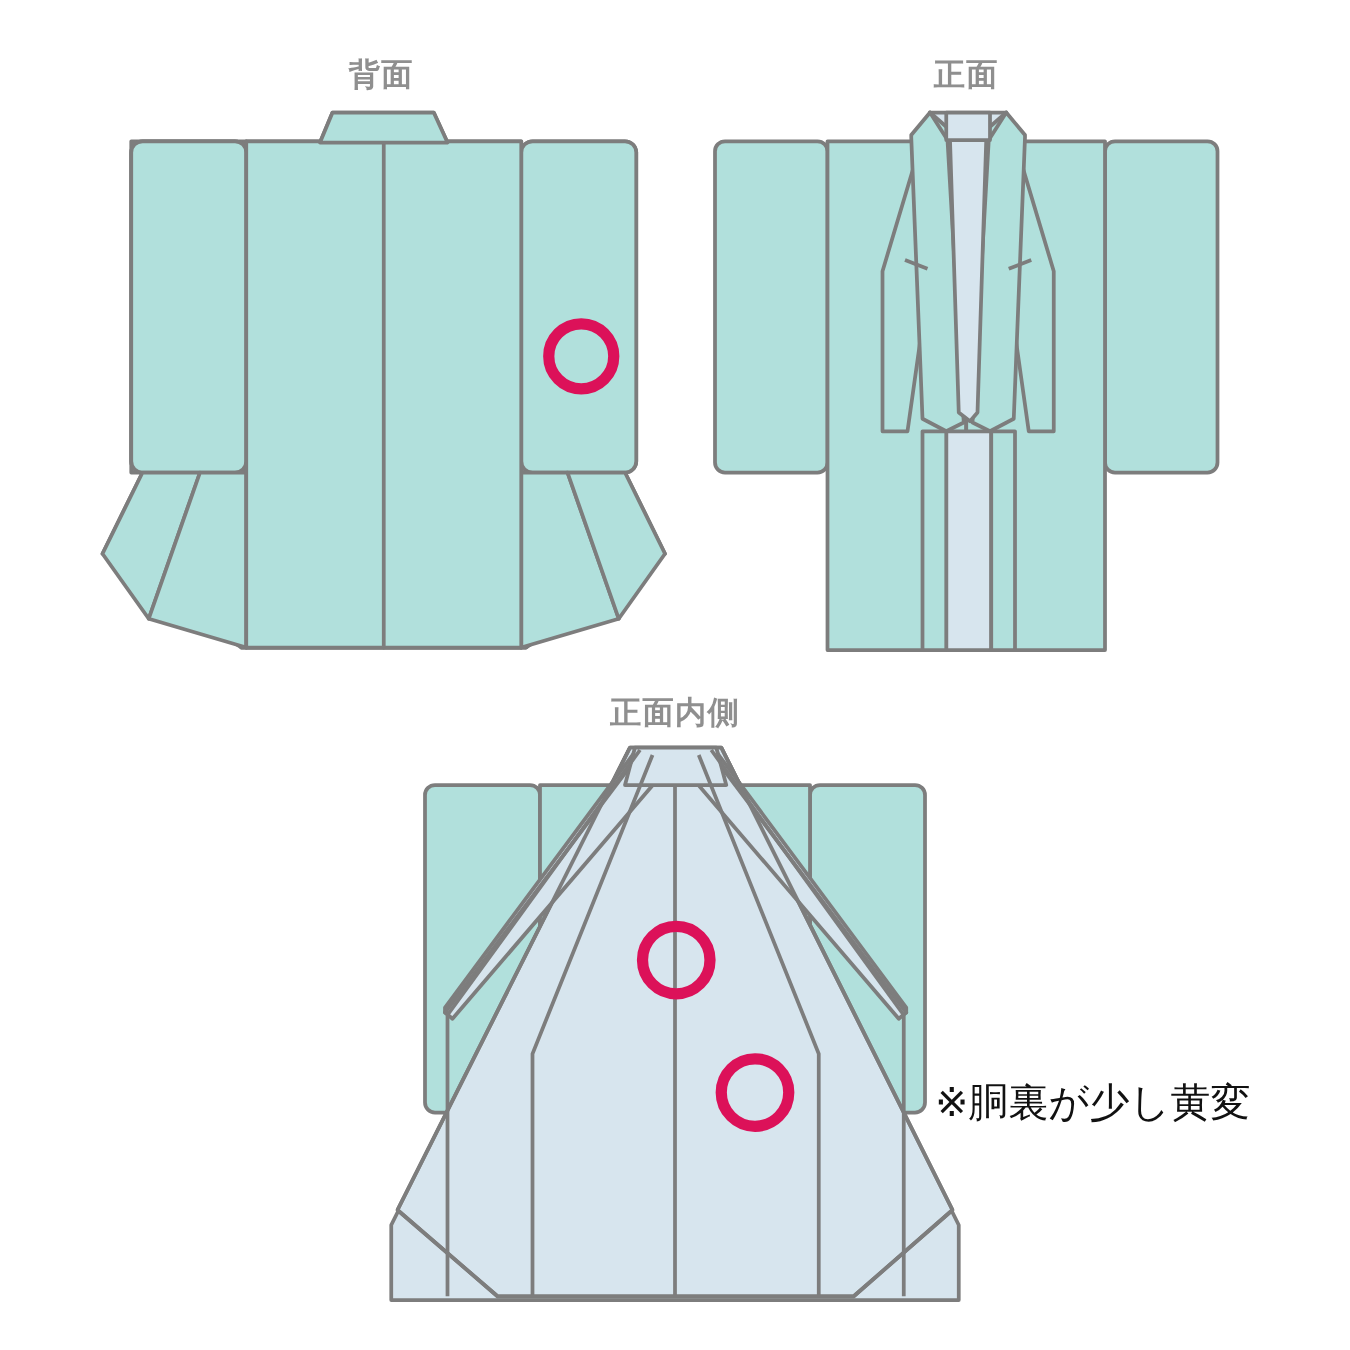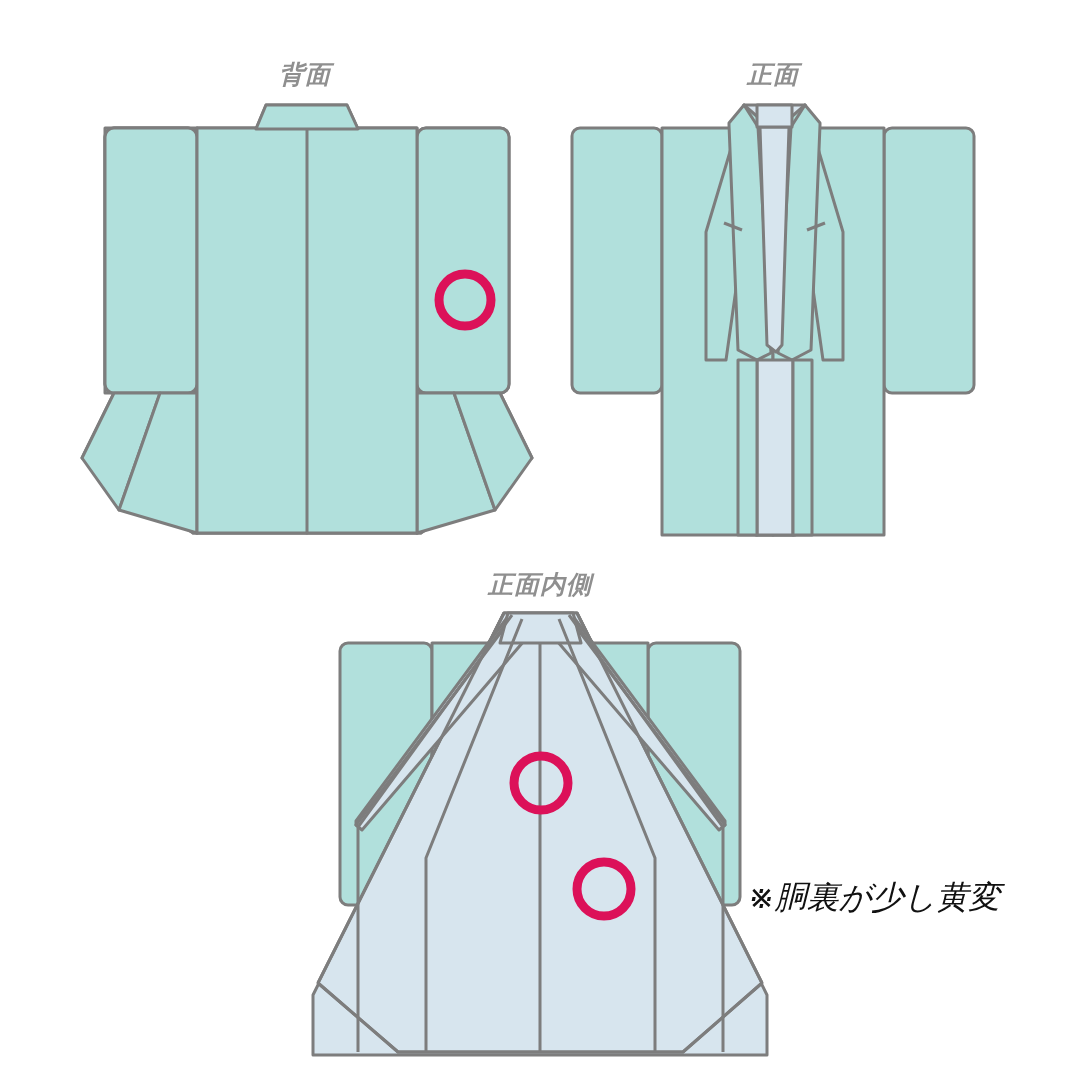--- a/index.html
+++ b/index.html
@@ -9,24 +9,23 @@
   }
   body {
     width: 1080px;
     height: 1080px;
     font-family: "Liberation Sans", "DejaVu Sans", sans-serif;
     position: relative;
     overflow: hidden;
   }
   #stage {
     position: absolute;
-    left: 0; top: 15px;
+    left: 0; top: 0;
     width: 1080px;
     height: 879px;
-    font-style: italic;
   }
   .diagram-title {
     font-size: 25px;
     font-weight: bold;
     fill: #8f8f8f;
     text-anchor: middle;
     letter-spacing: 1px;
   }
   .note-text {
     font-size: 32px;

